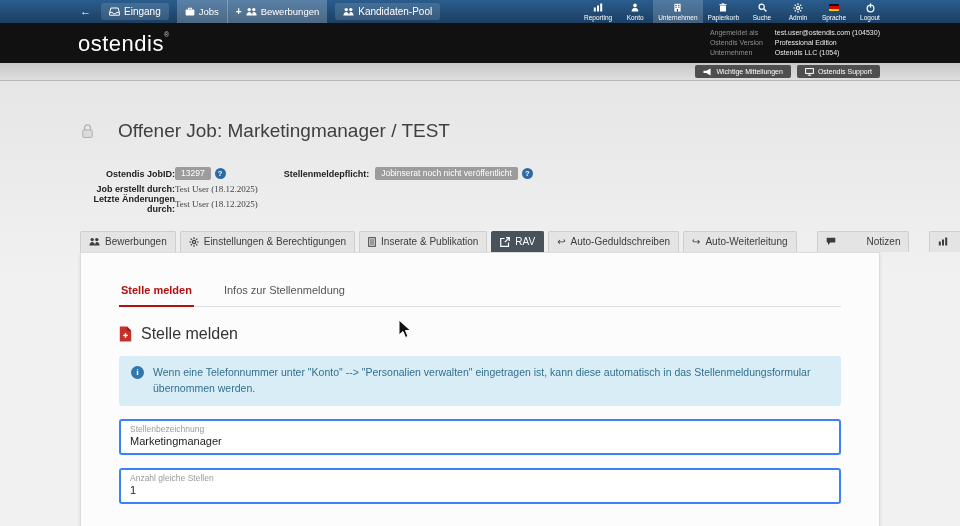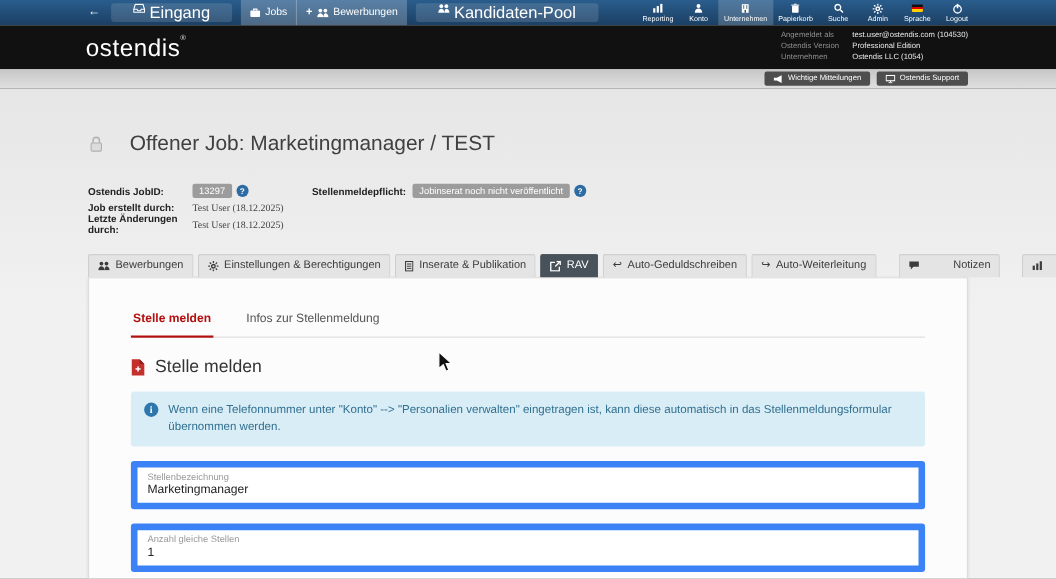--- a/index.html
+++ b/index.html
@@ -4,22 +4,22 @@
 <style>
   html,body{margin:0;padding:0;}
   body{font-family:"Liberation Sans",sans-serif;background:#888;}
   .screen{position:relative;width:960px;height:526px;overflow:hidden;background:#f0f0f0;}
 
   
   .topnav{position:absolute;top:0;left:0;right:0;height:23px;
     background:linear-gradient(180deg,#2a5d8d,#1b3f63);
     display:flex;align-items:center;color:#fff;padding-left:80px;box-sizing:border-box;}
   .nav-back{font-size:11px;font-weight:bold;margin-right:10px;cursor:pointer;line-height:1;}
-  .nav-btn{display:flex;gap:4px;height:17px;padding:0 20px;border-radius:3px;
-    background:rgba(255,255,255,0.13);margin-right:8px;font-size:15px;white-space:nowrap;cursor:pointer;}
+  .nav-btn{display:flex;align-items:center;gap:4px;height:17px;padding:0 8px;border-radius:3px;
+    background:rgba(255,255,255,0.13);margin-right:8px;font-size:10px;white-space:nowrap;cursor:pointer;}
   .nav-group{display:flex;align-items:flex-end;height:31px;border-radius:3px;
     background:rgba(255,255,255,0.22);margin-right:8px;overflow:hidden;}
   .nav-seg{display:flex;align-items:center;gap:4px;height:100%;padding:0 8px;font-size:9.5px;white-space:nowrap;cursor:pointer;}
   .nav-seg + .nav-seg{border-left:1px solid rgba(255,255,255,0.25);}
   .plus{font-weight:bold;font-size:10px;}
   .nav-right{margin-left:auto;display:flex;align-items:stretch;height:23px;padding-right:72px;}
   .nav-ritem{display:flex;flex-direction:column;align-items:center;justify-content:center;
     gap:1px;padding:0 5px;min-width:26px;font-size:6.5px;line-height:7px;cursor:pointer;white-space:nowrap;}
   .nav-ritem.hl{background:rgba(255,255,255,0.18);}
   .ricon{height:10px;display:flex;align-items:center;}
@@ -41,21 +41,21 @@
   .sbtn{display:flex;align-items:center;gap:4px;background:#4e4e4e;color:#fff;border:none;
     font-family:inherit;font-size:7px;height:13px;padding:0 8px;border-radius:2px;cursor:pointer;}
 
   
   .main{position:absolute;top:81px;left:0;right:0;bottom:0;overflow:hidden;
     background:linear-gradient(180deg,#e6e6e6,#f1f1f1 45%);}
   .title-row{margin:26px 80px 0;display:flex;align-items:center;gap:10px;}
   .title-row h1{margin:13px;font-size:19px;font-weight:normal;color:#404040;}
 
   .meta{margin:11px 80px 0;font-size:9px;color:#444;}
-  .meta-row{display:flex;align-items:center;height:15px;}
+  .meta-row{display:flex;align-items:center;height:15px;text-align:right;}
   .meta-label{width:95px;font-weight:bold;color:#222;flex-shrink:0;}
   .meta-label.second{width:auto;margin-left:58px;margin-right:6px;}
   .meta-value{color:#444;font-family:Liberation Serif, serif;}
   .badge{background:#9c9c9c;color:#fff;font-size:8.5px;padding:1px 6px 2px;border-radius:2px;margin-right:4px;white-space:nowrap;}
   .qicon{display:inline-flex;align-items:center;justify-content:center;width:11px;height:11px;border-radius:50%;
     background:#2d6ca2;color:#fff;font-size:7.5px;font-weight:bold;cursor:pointer;flex-shrink:0;}
 
   .tabs{margin:20px 80px 0;display:flex;gap:4px;position:relative;z-index:2;}
   .tab{display:flex;align-items:center;gap:5px;background:#e4e4e4;border:1px solid #cecece;border-bottom:none;
     color:#3c3c3c;font-size:10px;padding:4px 8px 5px;border-radius:2px 2px 0 0;white-space:nowrap;cursor:pointer;}
@@ -68,21 +68,21 @@
   .card h2{margin:6px 0 20px;font-size:18px;font-weight:normal;color:#333;}
   .subtabs{display:flex;gap:28px;border-bottom:1px solid #ddd;}
   .subtab{padding:7px 2px 9px;font-size:11px;color:#555;cursor:pointer;}
   .subtab.active{color:#b30f0f;font-weight:bold;border-bottom:2px solid #b30f0f;margin-bottom:-1px;}
   .section-head{margin-top:18px;display:flex;align-items:center;gap:9px;font-size:16px;color:#333;}
   .infobox{margin-top:13px;display:flex;gap:9px;background:#d9edf7;border-radius:3px;padding:9px 12px;
     color:#31708f;font-size:10.5px;line-height:1.5;}
   .infobox p{margin:0;}
   .iicon{display:inline-flex;align-items:center;justify-content:center;width:13px;height:13px;border-radius:50%;
     background:#2e77ad;color:#fff;font-size:9px;font-weight:bold;font-family:"Liberation Serif",serif;flex-shrink:0;margin-top:1px;}
-  .field{margin-top:13px;background:#fff;border:6px solid #3b82f6;border-radius:3px;padding:3px 9px 5px;cursor:text;}
+  .field{margin-top:13px;background:#fff;border:2px solid #3b82f6;border-radius:3px;padding:3px 9px 5px;cursor:text;}
   .field-label{font-size:8.5px;color:#999;}
   .field-value{font-size:11px;color:#222;margin-top:1px;min-height:13px;}
 
   .cursor{position:absolute;left:398px;top:238px;z-index:9;pointer-events:none;}
   svg{display:block;}
 </style>
 </head>
 <body>
 
 <div class="screen">

